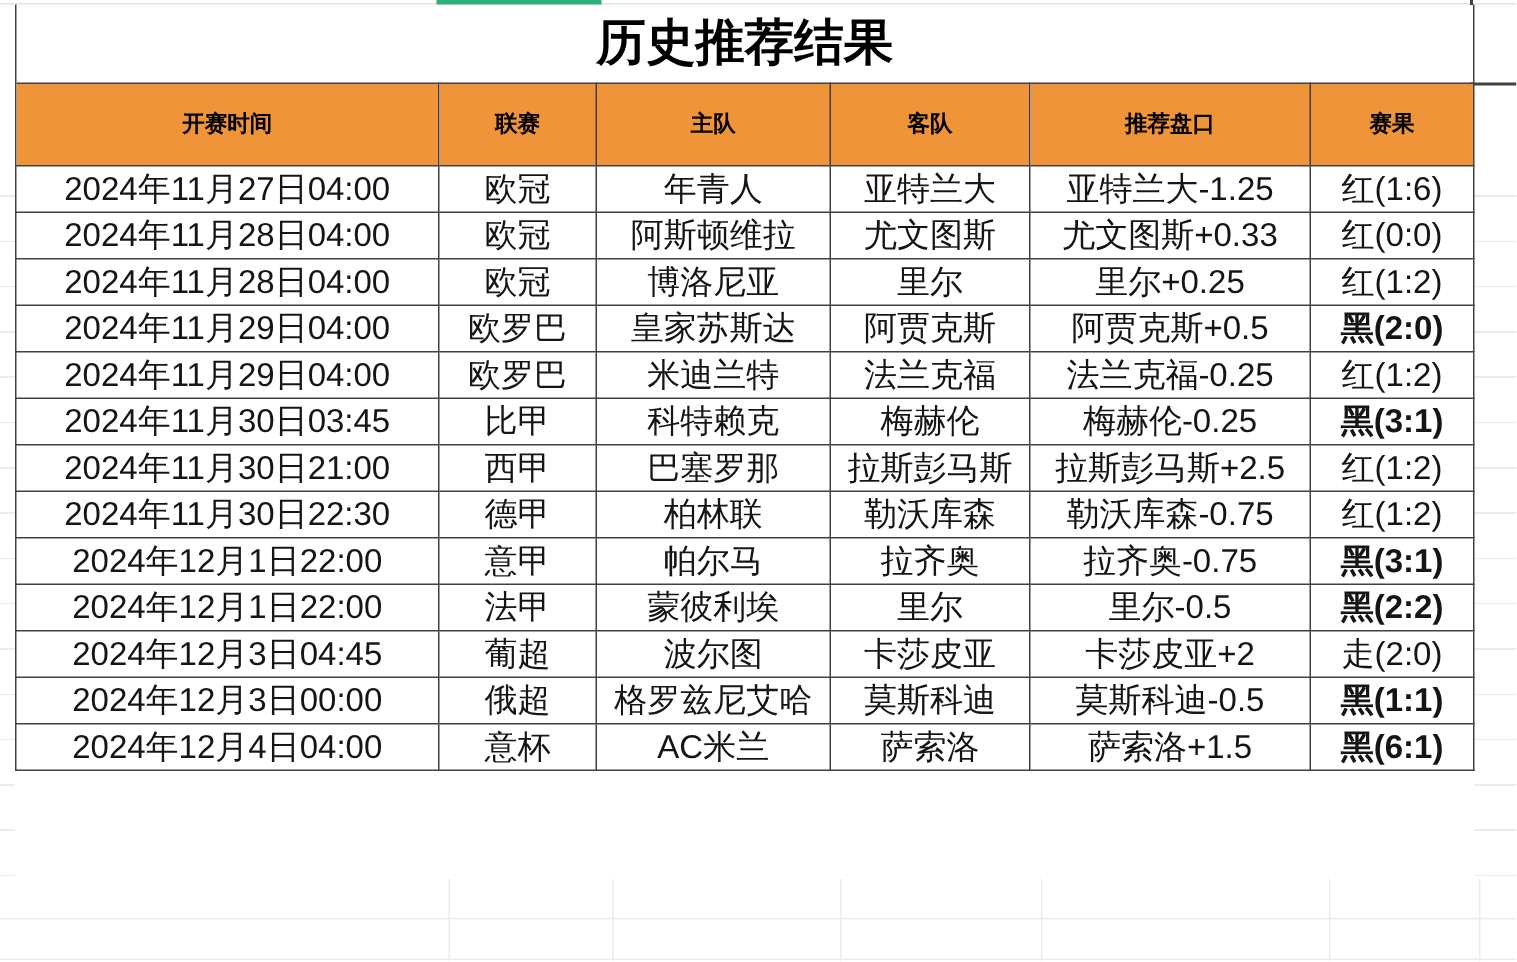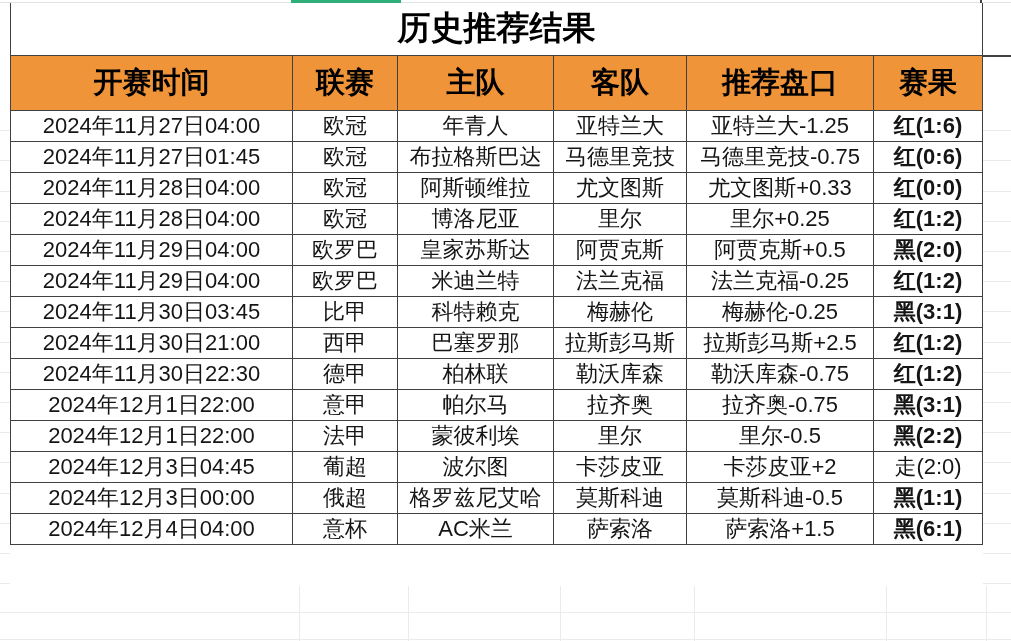--- a/index.html
+++ b/index.html
@@ -38,28 +38,28 @@
   table.sheet{position:absolute;left:10px;top:3px;width:972px;border-collapse:collapse;table-layout:fixed;}
   td,th{overflow:hidden;white-space:nowrap;text-align:center;vertical-align:middle;}
 
   tr.title-row td{
     height:52px;border-left:1.5px solid var(--border-dark);border-right:1.5px solid var(--border-dark);
     font-size:33px;font-weight:700;color:#000;background:#fff;
   }
   tr.header-row th{
     height:55px;background:var(--header-bg);
     border:1.5px solid var(--border-dark);
-    font-size:29px;font-weight:700;color:#000;
+    font-size:15px;font-weight:700;color:#000;
   }
   tr.data-row td{
     height:30.2px;background:#fff;
     border:1.2px solid var(--border-dark);
     font-size:22px;color:#151515;
   }
-  td.res-red{color:var(--res-red);font-weight:bold;}
+  td.res-red{color:var(--res-red);}
   td.res-push{color:var(--res-push);}
   td.res-black{color:var(--res-black);font-weight:bold;}
 </style>
 </head>
 <body>
 
 <div class="stage">
 
   <div class="top-hairline"></div>
   <div class="green-accent"></div>
@@ -103,28 +103,20 @@
     <tbody>
         <tr class="data-row">
           <td>2024年11月27日04:00</td>
           <td>欧冠</td>
           <td>年青人</td>
           <td>亚特兰大</td>
           <td>亚特兰大-1.25</td>
           <td class="res-red">红(1:6)</td>
         </tr>
         <tr class="data-row">
-          <td>2024年11月27日01:45</td>
-          <td>欧冠</td>
-          <td>布拉格斯巴达</td>
-          <td>马德里竞技</td>
-          <td>马德里竞技-0.75</td>
-          <td class="res-red">红(0:6)</td>
-        </tr>
-        <tr class="data-row">
           <td>2024年11月28日04:00</td>
           <td>欧冠</td>
           <td>阿斯顿维拉</td>
           <td>尤文图斯</td>
           <td>尤文图斯+0.33</td>
           <td class="res-red">红(0:0)</td>
         </tr>
         <tr class="data-row">
           <td>2024年11月28日04:00</td>
           <td>欧冠</td>

